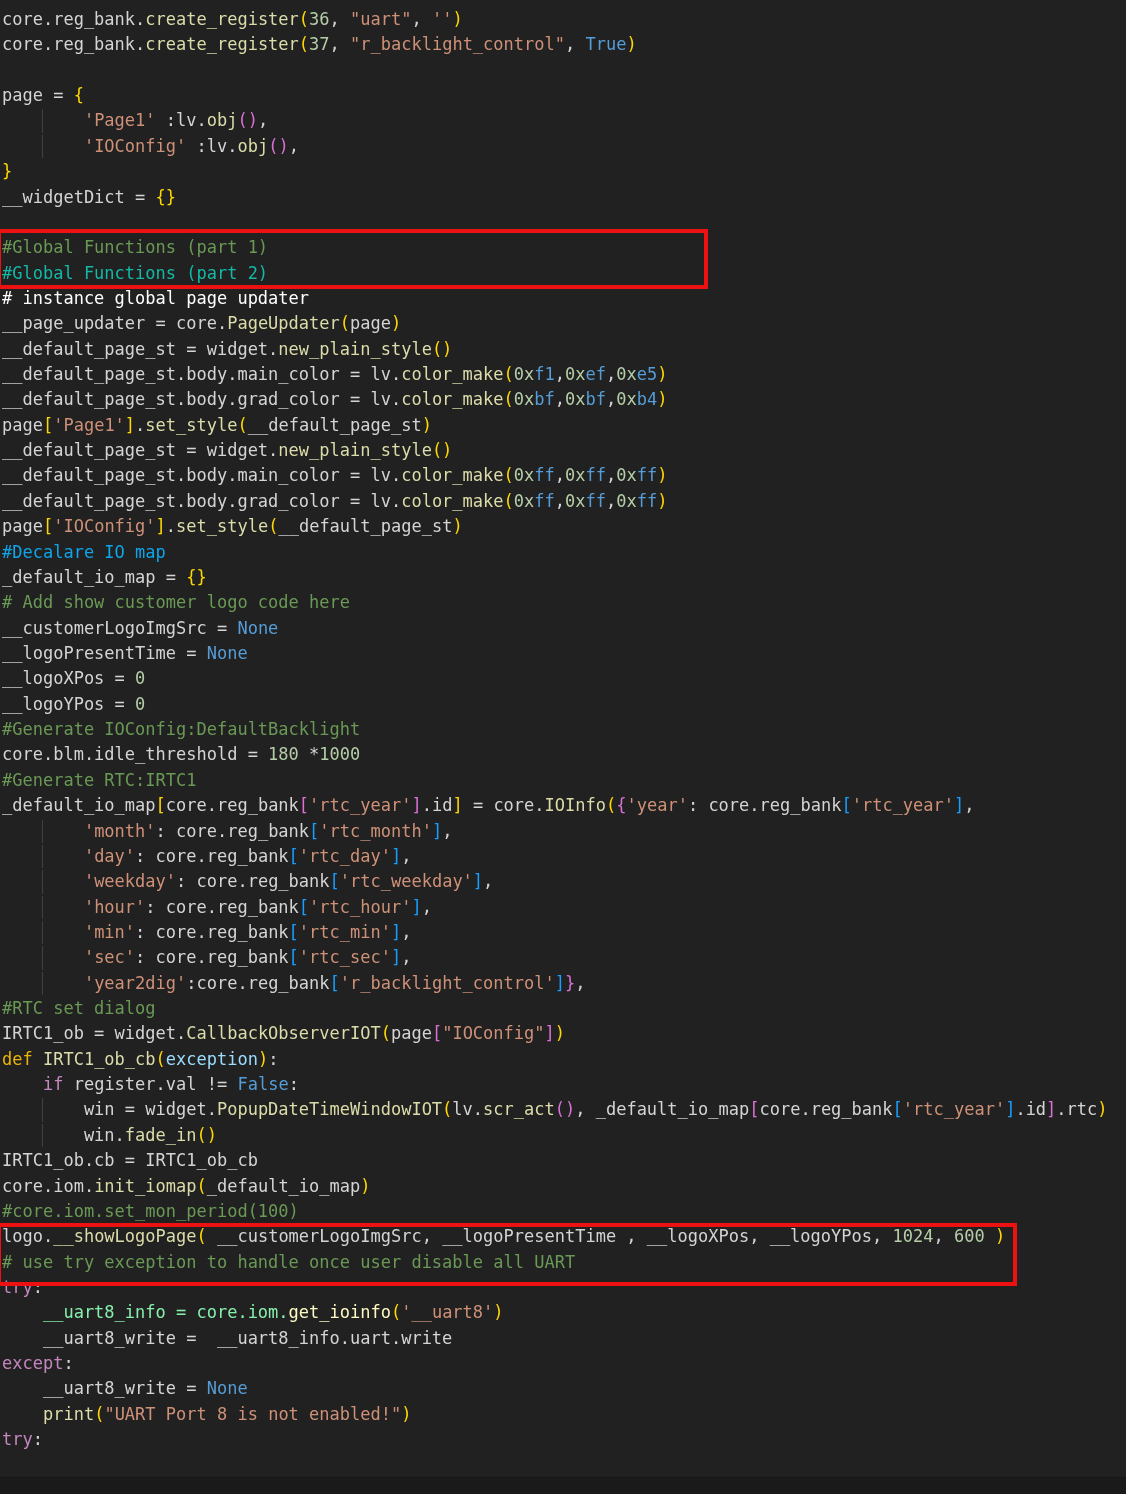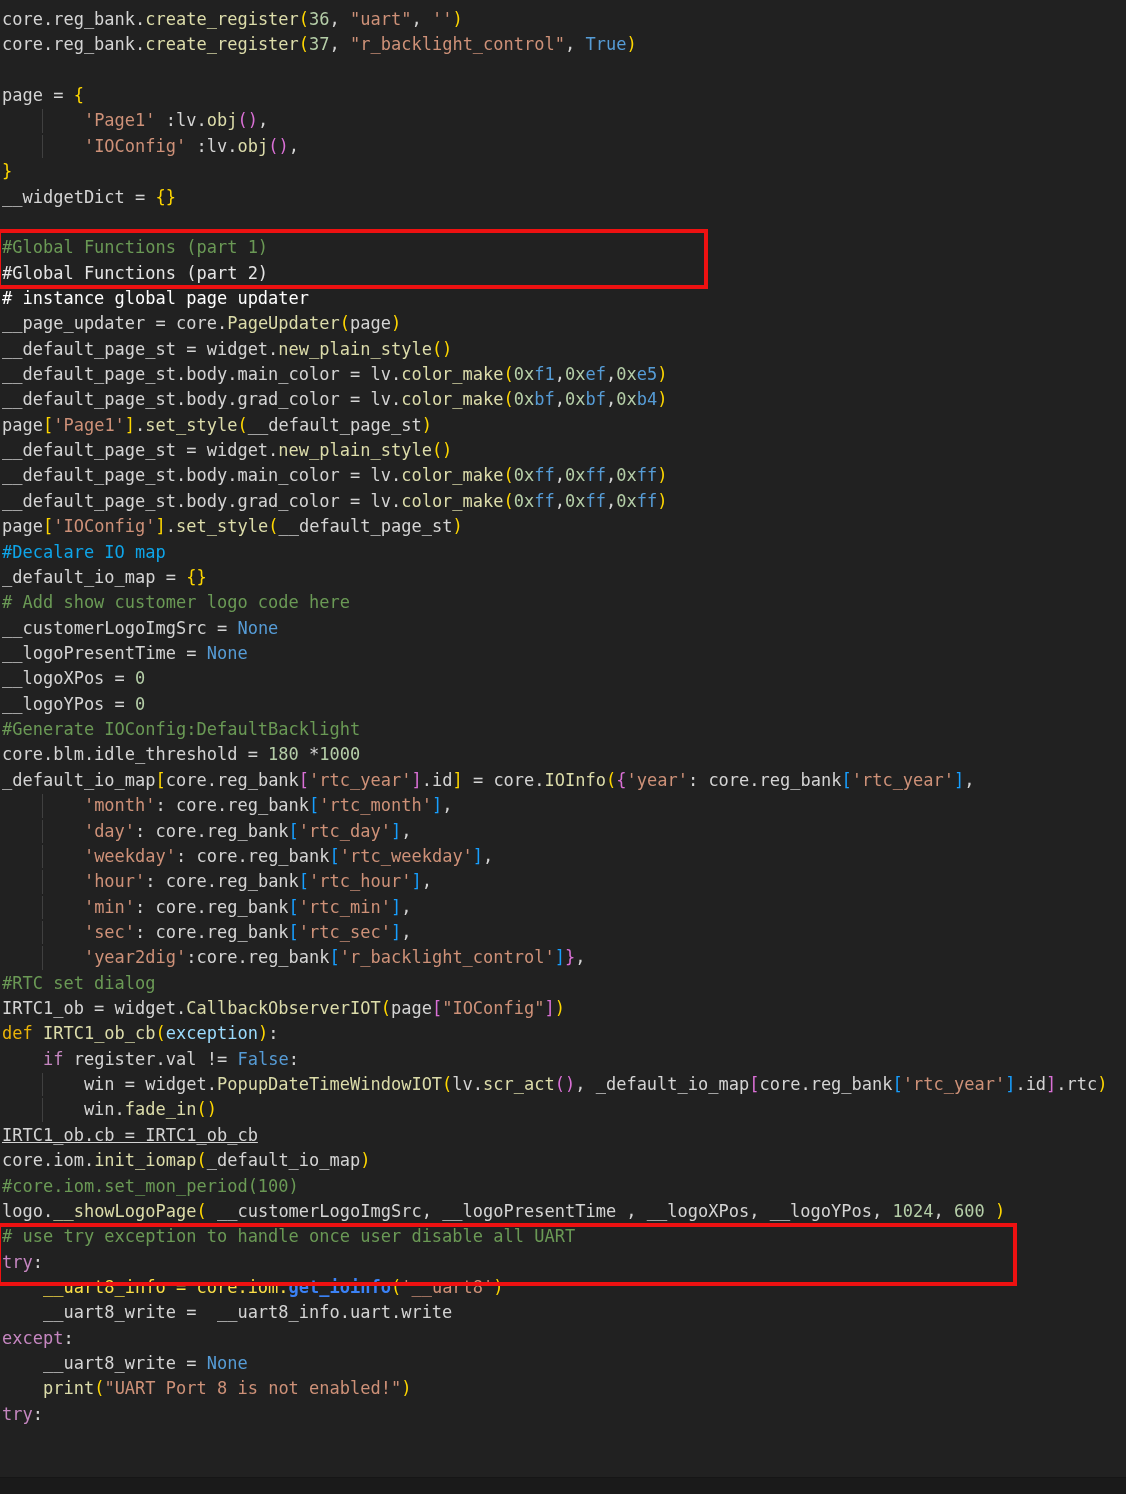--- a/index.html
+++ b/index.html
@@ -53,61 +53,62 @@
       <div class="line"><span style="color: rgb(212, 212, 212);">core.reg_bank.</span><span style="color: rgb(220, 220, 170);">create_register</span><span style="color: rgb(255, 215, 0);">(</span><span style="color: rgb(181, 206, 168);">36</span><span style="color: rgb(212, 212, 212);">, </span><span style="color: rgb(206, 145, 120);">"uart"</span><span style="color: rgb(212, 212, 212);">, </span><span style="color: rgb(206, 145, 120);">''</span><span style="color: rgb(255, 215, 0);">)</span></div>
       <div class="line"><span style="color: rgb(212, 212, 212);">core.reg_bank.</span><span style="color: rgb(220, 220, 170);">create_register</span><span style="color: rgb(255, 215, 0);">(</span><span style="color: rgb(181, 206, 168);">37</span><span style="color: rgb(212, 212, 212);">, </span><span style="color: rgb(206, 145, 120);">"r_backlight_control"</span><span style="color: rgb(212, 212, 212);">, </span><span style="color: rgb(86, 156, 214);">True</span><span style="color: rgb(255, 215, 0);">)</span></div>
       <div class="line"></div>
       <div class="line"><span style="color: rgb(212, 212, 212);">page = </span><span style="color: rgb(255, 215, 0);">{</span></div>
       <div class="line"><span class="guide"></span><span style="color: rgb(212, 212, 212);">        </span><span style="color: rgb(206, 145, 120);">'Page1'</span><span style="color: rgb(212, 212, 212);"> :lv.</span><span style="color: rgb(220, 220, 170);">obj</span><span style="color: rgb(218, 112, 214);">()</span><span style="color: rgb(212, 212, 212);">,</span></div>
       <div class="line"><span class="guide"></span><span style="color: rgb(212, 212, 212);">        </span><span style="color: rgb(206, 145, 120);">'IOConfig'</span><span style="color: rgb(212, 212, 212);"> :lv.</span><span style="color: rgb(220, 220, 170);">obj</span><span style="color: rgb(218, 112, 214);">()</span><span style="color: rgb(212, 212, 212);">,</span></div>
       <div class="line"><span style="color: rgb(255, 215, 0);">}</span></div>
       <div class="line"><span style="color: rgb(212, 212, 212);">__widgetDict = </span><span style="color: rgb(255, 215, 0);">{}</span></div>
       <div class="line"></div>
       <div class="line"><span style="color: rgb(106, 153, 85);">#Global Functions (part 1)</span></div>
-      <div class="line"><span style="color: #e5e5e5; text-align: center;">#Global Functions (part 2)</span></div>
+      <div class="line"><span style="color: #14b8a6; text-align: center;">#Global Functions (part 2)</span></div>
       <div class="line"><span style="color: #ffffff;"># instance global page updater</span></div>
       <div class="line"><span style="color: rgb(212, 212, 212);">__page_updater = core.</span><span style="color: rgb(220, 220, 170);">PageUpdater</span><span style="color: rgb(255, 215, 0);">(</span><span style="color: rgb(212, 212, 212);">page</span><span style="color: rgb(255, 215, 0);">)</span></div>
       <div class="line"><span style="color: rgb(212, 212, 212);">__default_page_st = widget.</span><span style="color: rgb(220, 220, 170);">new_plain_style</span><span style="color: rgb(255, 215, 0);">()</span></div>
       <div class="line"><span style="color: rgb(212, 212, 212);">__default_page_st.body.main_color = lv.</span><span style="color: rgb(220, 220, 170);">color_make</span><span style="color: rgb(255, 215, 0);">(</span><span style="color: rgb(181, 206, 168);">0x</span><span style="color: rgb(86, 156, 214);">f1</span><span style="color: rgb(212, 212, 212);">,</span><span style="color: rgb(181, 206, 168);">0x</span><span style="color: rgb(86, 156, 214);">ef</span><span style="color: rgb(212, 212, 212);">,</span><span style="color: rgb(181, 206, 168);">0x</span><span style="color: rgb(86, 156, 214);">e5</span><span style="color: rgb(255, 215, 0);">)</span></div>
       <div class="line"><span style="color: rgb(212, 212, 212);">__default_page_st.body.grad_color = lv.</span><span style="color: rgb(220, 220, 170);">color_make</span><span style="color: rgb(255, 215, 0);">(</span><span style="color: rgb(181, 206, 168);">0x</span><span style="color: rgb(86, 156, 214);">bf</span><span style="color: rgb(212, 212, 212);">,</span><span style="color: rgb(181, 206, 168);">0x</span><span style="color: rgb(86, 156, 214);">bf</span><span style="color: rgb(212, 212, 212);">,</span><span style="color: rgb(181, 206, 168);">0x</span><span style="color: rgb(86, 156, 214);">b4</span><span style="color: rgb(255, 215, 0);">)</span></div>
       <div class="line"><span style="color: rgb(212, 212, 212);">page</span><span style="color: rgb(255, 215, 0);">[</span><span style="color: rgb(206, 145, 120);">'Page1'</span><span style="color: rgb(255, 215, 0);">]</span><span style="color: rgb(212, 212, 212);">.</span><span style="color: rgb(220, 220, 170);">set_style</span><span style="color: rgb(255, 215, 0);">(</span><span style="color: rgb(212, 212, 212);">__default_page_st</span><span style="color: rgb(255, 215, 0);">)</span></div>
       <div class="line"><span style="color: rgb(212, 212, 212);">__default_page_st = widget.</span><span style="color: rgb(220, 220, 170);">new_plain_style</span><span style="color: rgb(255, 215, 0);">()</span></div>
       <div class="line"><span style="color: rgb(212, 212, 212);">__default_page_st.body.main_color = lv.</span><span style="color: rgb(220, 220, 170);">color_make</span><span style="color: rgb(255, 215, 0);">(</span><span style="color: rgb(181, 206, 168);">0x</span><span style="color: rgb(86, 156, 214);">ff</span><span style="color: rgb(212, 212, 212);">,</span><span style="color: rgb(181, 206, 168);">0x</span><span style="color: rgb(86, 156, 214);">ff</span><span style="color: rgb(212, 212, 212);">,</span><span style="color: rgb(181, 206, 168);">0x</span><span style="color: rgb(86, 156, 214);">ff</span><span style="color: rgb(255, 215, 0);">)</span></div>
       <div class="line"><span style="color: rgb(212, 212, 212);">__default_page_st.body.grad_color = lv.</span><span style="color: rgb(220, 220, 170);">color_make</span><span style="color: rgb(255, 215, 0);">(</span><span style="color: rgb(181, 206, 168);">0x</span><span style="color: rgb(86, 156, 214);">ff</span><span style="color: rgb(212, 212, 212);">,</span><span style="color: rgb(181, 206, 168);">0x</span><span style="color: rgb(86, 156, 214);">ff</span><span style="color: rgb(212, 212, 212);">,</span><span style="color: rgb(181, 206, 168);">0x</span><span style="color: rgb(86, 156, 214);">ff</span><span style="color: rgb(255, 215, 0);">)</span></div>
       <div class="line"><span style="color: rgb(212, 212, 212);">page</span><span style="color: rgb(255, 215, 0);">[</span><span style="color: rgb(206, 145, 120);">'IOConfig'</span><span style="color: rgb(255, 215, 0);">]</span><span style="color: rgb(212, 212, 212);">.</span><span style="color: rgb(220, 220, 170);">set_style</span><span style="color: rgb(255, 215, 0);">(</span><span style="color: rgb(212, 212, 212);">__default_page_st</span><span style="color: rgb(255, 215, 0);">)</span></div>
       <div class="line"><span style="color: #0ea5e9;">#Decalare IO map</span></div>
       <div class="line"><span style="color: rgb(212, 212, 212);">_default_io_map = </span><span style="color: rgb(255, 215, 0);">{}</span></div>
       <div class="line"><span style="color: rgb(106, 153, 85);"># Add show customer logo code here</span></div>
       <div class="line"><span style="color: rgb(212, 212, 212);">__customerLogoImgSrc = </span><span style="color: rgb(86, 156, 214);">None</span></div>
       <div class="line"><span style="color: rgb(212, 212, 212);">__logoPresentTime = </span><span style="color: rgb(86, 156, 214);">None</span></div>
       <div class="line"><span style="color: rgb(212, 212, 212);">__logoXPos = </span><span style="color: rgb(181, 206, 168);">0</span></div>
       <div class="line"><span style="color: rgb(212, 212, 212);">__logoYPos = </span><span style="color: rgb(181, 206, 168);">0</span></div>
       <div class="line"><span style="color: rgb(106, 153, 85);">#Generate IOConfig:DefaultBacklight</span></div>
       <div class="line"><span style="color: rgb(212, 212, 212);">core.blm.idle_threshold = </span><span style="color: rgb(181, 206, 168);">180</span><span style="color: rgb(212, 212, 212);"> *</span><span style="color: rgb(181, 206, 168);">1000</span></div>
+      <div class="line"><span style="color: rgb(106, 153, 85);">#Generate RTC:IRTC1</span></div>
       <div class="line"><span style="color: rgb(212, 212, 212);">_default_io_map</span><span style="color: rgb(255, 215, 0);">[</span><span style="color: rgb(212, 212, 212);">core.reg_bank</span><span style="color: rgb(218, 112, 214);">[</span><span style="color: rgb(206, 145, 120);">'rtc_year'</span><span style="color: rgb(218, 112, 214);">]</span><span style="color: rgb(212, 212, 212);">.id</span><span style="color: rgb(255, 215, 0);">]</span><span style="color: rgb(212, 212, 212);"> = core.</span><span style="color: rgb(220, 220, 170);">IOInfo</span><span style="color: rgb(255, 215, 0);">(</span><span style="color: rgb(218, 112, 214);">{</span><span style="color: rgb(206, 145, 120);">'year'</span><span style="color: rgb(212, 212, 212);">: core.reg_bank</span><span style="color: rgb(23, 159, 255);">[</span><span style="color: rgb(206, 145, 120);">'rtc_year'</span><span style="color: rgb(23, 159, 255);">]</span><span style="color: rgb(212, 212, 212);">,</span></div>
       <div class="line"><span class="guide"></span><span style="color: rgb(212, 212, 212);">        </span><span style="color: rgb(206, 145, 120);">'month'</span><span style="color: rgb(212, 212, 212);">: core.reg_bank</span><span style="color: rgb(23, 159, 255);">[</span><span style="color: rgb(206, 145, 120);">'rtc_month'</span><span style="color: rgb(23, 159, 255);">]</span><span style="color: rgb(212, 212, 212);">,</span></div>
       <div class="line"><span class="guide"></span><span style="color: rgb(212, 212, 212);">        </span><span style="color: rgb(206, 145, 120);">'day'</span><span style="color: rgb(212, 212, 212);">: core.reg_bank</span><span style="color: rgb(23, 159, 255);">[</span><span style="color: rgb(206, 145, 120);">'rtc_day'</span><span style="color: rgb(23, 159, 255);">]</span><span style="color: rgb(212, 212, 212);">,</span></div>
       <div class="line"><span class="guide"></span><span style="color: rgb(212, 212, 212);">        </span><span style="color: rgb(206, 145, 120);">'weekday'</span><span style="color: rgb(212, 212, 212);">: core.reg_bank</span><span style="color: rgb(23, 159, 255);">[</span><span style="color: rgb(206, 145, 120);">'rtc_weekday'</span><span style="color: rgb(23, 159, 255);">]</span><span style="color: rgb(212, 212, 212);">,</span></div>
       <div class="line"><span class="guide"></span><span style="color: rgb(212, 212, 212);">        </span><span style="color: rgb(206, 145, 120);">'hour'</span><span style="color: rgb(212, 212, 212);">: core.reg_bank</span><span style="color: rgb(23, 159, 255);">[</span><span style="color: rgb(206, 145, 120);">'rtc_hour'</span><span style="color: rgb(23, 159, 255);">]</span><span style="color: rgb(212, 212, 212);">,</span></div>
       <div class="line"><span class="guide"></span><span style="color: rgb(212, 212, 212);">        </span><span style="color: rgb(206, 145, 120);">'min'</span><span style="color: rgb(212, 212, 212);">: core.reg_bank</span><span style="color: rgb(23, 159, 255);">[</span><span style="color: rgb(206, 145, 120);">'rtc_min'</span><span style="color: rgb(23, 159, 255);">]</span><span style="color: rgb(212, 212, 212);">,</span></div>
       <div class="line"><span class="guide"></span><span style="color: rgb(212, 212, 212);">        </span><span style="color: rgb(206, 145, 120);">'sec'</span><span style="color: rgb(212, 212, 212);">: core.reg_bank</span><span style="color: rgb(23, 159, 255);">[</span><span style="color: rgb(206, 145, 120);">'rtc_sec'</span><span style="color: rgb(23, 159, 255);">]</span><span style="color: rgb(212, 212, 212);">,</span></div>
       <div class="line"><span class="guide"></span><span style="color: rgb(212, 212, 212);">        </span><span style="color: rgb(206, 145, 120);">'year2dig'</span><span style="color: rgb(212, 212, 212);">:core.reg_bank</span><span style="color: rgb(23, 159, 255);">[</span><span style="color: rgb(206, 145, 120);">'r_backlight_control'</span><span style="color: rgb(23, 159, 255);">]</span><span style="color: rgb(218, 112, 214);">}</span><span style="color: rgb(212, 212, 212);">,</span></div>
       <div class="line"><span style="color: rgb(106, 153, 85);">#RTC set dialog</span></div>
       <div class="line"><span style="color: rgb(212, 212, 212);">IRTC1_ob = widget.</span><span style="color: rgb(220, 220, 170);">CallbackObserverIOT</span><span style="color: rgb(255, 215, 0);">(</span><span style="color: rgb(212, 212, 212);">page</span><span style="color: rgb(218, 112, 214);">[</span><span style="color: rgb(206, 145, 120);">"IOConfig"</span><span style="color: rgb(218, 112, 214);">]</span><span style="color: rgb(255, 215, 0);">)</span></div>
       <div class="line"><span style="color: #eab308;">def </span><span style="color: rgb(220, 220, 170);">IRTC1_ob_cb</span><span style="color: rgb(255, 215, 0);">(</span><span style="color: rgb(156, 220, 254);">exception</span><span style="color: rgb(255, 215, 0);">)</span><span style="color: rgb(212, 212, 212);">:</span></div>
       <div class="line"><span style="color: rgb(212, 212, 212);">    </span><span style="color: rgb(197, 134, 192);">if</span><span style="color: rgb(212, 212, 212);"> register.val != </span><span style="color: rgb(86, 156, 214);">False</span><span style="color: rgb(212, 212, 212);">:</span></div>
       <div class="line"><span class="guide"></span><span style="color: rgb(212, 212, 212);">        win = widget.</span><span style="color: rgb(220, 220, 170);">PopupDateTimeWindowIOT</span><span style="color: rgb(255, 215, 0);">(</span><span style="color: rgb(212, 212, 212);">lv.</span><span style="color: rgb(220, 220, 170);">scr_act</span><span style="color: rgb(218, 112, 214);">()</span><span style="color: rgb(212, 212, 212);">, _default_io_map</span><span style="color: rgb(218, 112, 214);">[</span><span style="color: rgb(212, 212, 212);">core.reg_bank</span><span style="color: rgb(23, 159, 255);">[</span><span style="color: rgb(206, 145, 120);">'rtc_year'</span><span style="color: rgb(23, 159, 255);">]</span><span style="color: rgb(212, 212, 212);">.id</span><span style="color: rgb(218, 112, 214);">]</span><span style="color: rgb(212, 212, 212);">.rtc</span><span style="color: rgb(255, 215, 0);">)</span></div>
       <div class="line"><span class="guide"></span><span style="color: rgb(212, 212, 212);">        win.</span><span style="color: rgb(220, 220, 170);">fade_in</span><span style="color: rgb(255, 215, 0);">()</span></div>
-      <div class="line"><span style="color: rgb(212, 212, 212); text-decoration: underline;">IRTC1_ob.cb = IRTC1_ob_cb</span></div>
+      <div class="line"><span style="color: rgb(212, 212, 212);">IRTC1_ob.cb = IRTC1_ob_cb</span></div>
       <div class="line"><span style="color: rgb(212, 212, 212);">core.iom.</span><span style="color: rgb(220, 220, 170);">init_iomap</span><span style="color: rgb(255, 215, 0);">(</span><span style="color: rgb(212, 212, 212);">_default_io_map</span><span style="color: rgb(255, 215, 0);">)</span></div>
       <div class="line"><span style="color: rgb(106, 153, 85);">#core.iom.set_mon_period(100)</span></div>
       <div class="line"><span style="color: rgb(212, 212, 212);">logo.</span><span style="color: rgb(220, 220, 170);">__showLogoPage</span><span style="color: rgb(255, 215, 0);">(</span><span style="color: rgb(212, 212, 212);"> __customerLogoImgSrc, __logoPresentTime , __logoXPos, __logoYPos, </span><span style="color: rgb(181, 206, 168);">1024</span><span style="color: rgb(212, 212, 212);">, </span><span style="color: rgb(181, 206, 168);">600</span><span style="color: rgb(212, 212, 212);"> </span><span style="color: rgb(255, 215, 0);">)</span></div>
       <div class="line"><span style="color: rgb(106, 153, 85);"># use try exception to handle once user disable all UART</span></div>
       <div class="line"><span style="color: rgb(197, 134, 192);">try</span><span style="color: rgb(212, 212, 212);">:</span></div>
-      <div class="line"><span style="color: #fde047; margin-top: 13px;">    __uart8_info = core.iom.</span><span style="color: #3b82f6; font-weight: bold;">get_ioinfo</span><span style="color: rgb(255, 215, 0);">(</span><span style="color: rgb(206, 145, 120);">'__uart8'</span><span style="color: rgb(255, 215, 0);">)</span></div>
+      <div class="line"><span style="color: #86efac; margin-top: 13px;">    __uart8_info = core.iom.</span><span style="color: #fef9c3;">get_ioinfo</span><span style="color: rgb(255, 215, 0);">(</span><span style="color: rgb(206, 145, 120);">'__uart8'</span><span style="color: rgb(255, 215, 0);">)</span></div>
       <div class="line"><span style="color: rgb(212, 212, 212);">    __uart8_write =  __uart8_info.uart.write</span></div>
       <div class="line"><span style="color: rgb(197, 134, 192);">except</span><span style="color: rgb(212, 212, 212);">:</span></div>
       <div class="line"><span style="color: rgb(212, 212, 212);">    __uart8_write = </span><span style="color: rgb(86, 156, 214);">None</span></div>
       <div class="line"><span style="color: rgb(212, 212, 212);">    </span><span style="color: rgb(220, 220, 170);">print</span><span style="color: rgb(255, 215, 0);">(</span><span style="color: rgb(206, 145, 120);">"UART Port 8 is not enabled!"</span><span style="color: rgb(255, 215, 0);">)</span></div>
       <div class="line"><span style="color: rgb(197, 134, 192);">try</span><span style="color: rgb(212, 212, 212);">:</span></div>
     </div>
   <div>
       <div class="annotation-box" style="left: -3px; top: 229px; width: 711px; height: 60px; border-color: rgb(238, 17, 17);"></div>
       <div class="annotation-box" style="left: -3px; top: 1223px; width: 1020px; height: 63px; border-color: rgb(238, 17, 17);"></div>
     </div>

